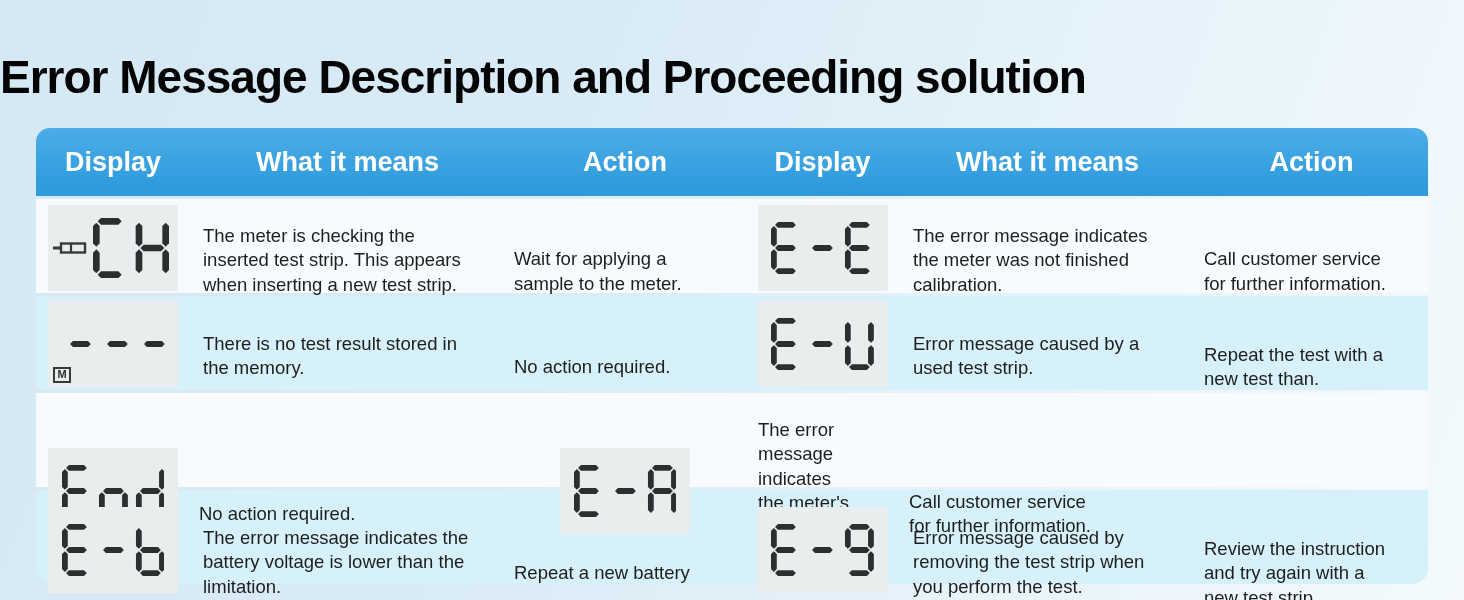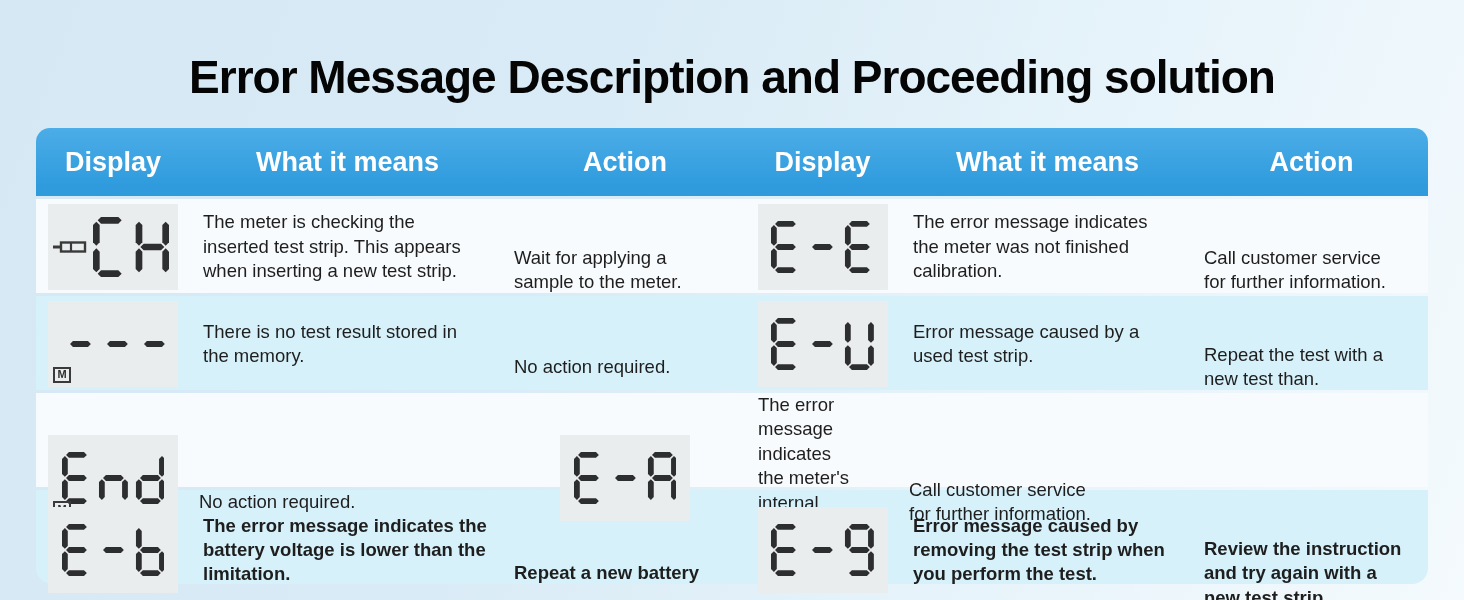--- a/index.html
+++ b/index.html
@@ -4,44 +4,44 @@
 <style>
   * { margin:0; padding:0; box-sizing:border-box; }
   html,body { width:1464px; height:600px; overflow:hidden; }
   body {
     position:relative;
     font-family:"Liberation Sans", sans-serif;
     background:linear-gradient(110deg,#d5e8f4 0%, #d9ebf6 38%, #e6f3fa 68%, #f4fafd 100%);
   }
   .title {
     position:absolute; top:50px; left:0; width:100%;
-    text-align:center; font-size:46px; font-weight:bold;
+    text-align:left; font-size:46px; font-weight:bold;
     color:#050505; letter-spacing:-1px;
   }
   .table { position:absolute; left:36px; top:128px; width:1392px; }
   .grid6 { display:grid; grid-template-columns:154px 315px 240px 155px 295px 233px; }
   .header {
     height:68px; align-items:center;
     background:linear-gradient(180deg,#4cade7 0%, #2f9bdd 85%);
     border-radius:14px 14px 0 0;
   }
   .header .hcell {
     color:#ffffff; font-size:27px; font-weight:bold; text-align:center;
   }
   .row { height:94px; margin-top:3px; }
   .row:first-of-type { margin-top:0; }
   .row.white { background:#F8FBFD; }
   .row.cyan  { background:#D6F1FA; }
-  .row.last  { border-radius:0 0 16px 16px;font-weight:bold; }
+  .row.last  { border-radius:0 0 16px 16px; }
   .cell { display:flex; align-items:center; }
   .means, .action {
     font-size:18.5px; color:#1e1e1e; line-height:1.32;
     white-space:pre-line; padding-right:10px;
   }
-  .means  { padding-left:13px; }
+  .means  { padding-left:13px;margin-top:25px; }
   .action { padding-left:9px;margin-top:47px; }
   .disp-cell { justify-content:center; }
   .lcd {
     position:relative; width:130px; height:86px; background:#EAEDEE;
     display:flex; align-items:center; justify-content:center;
   }
   .lcd.right { justify-content:flex-end; padding-right:9px; }
   .seg-display { height:52px; display:block; }
   .seg-display.seg-lg { height:60px; }
   .seg-display svg { height:100%; display:block; }

